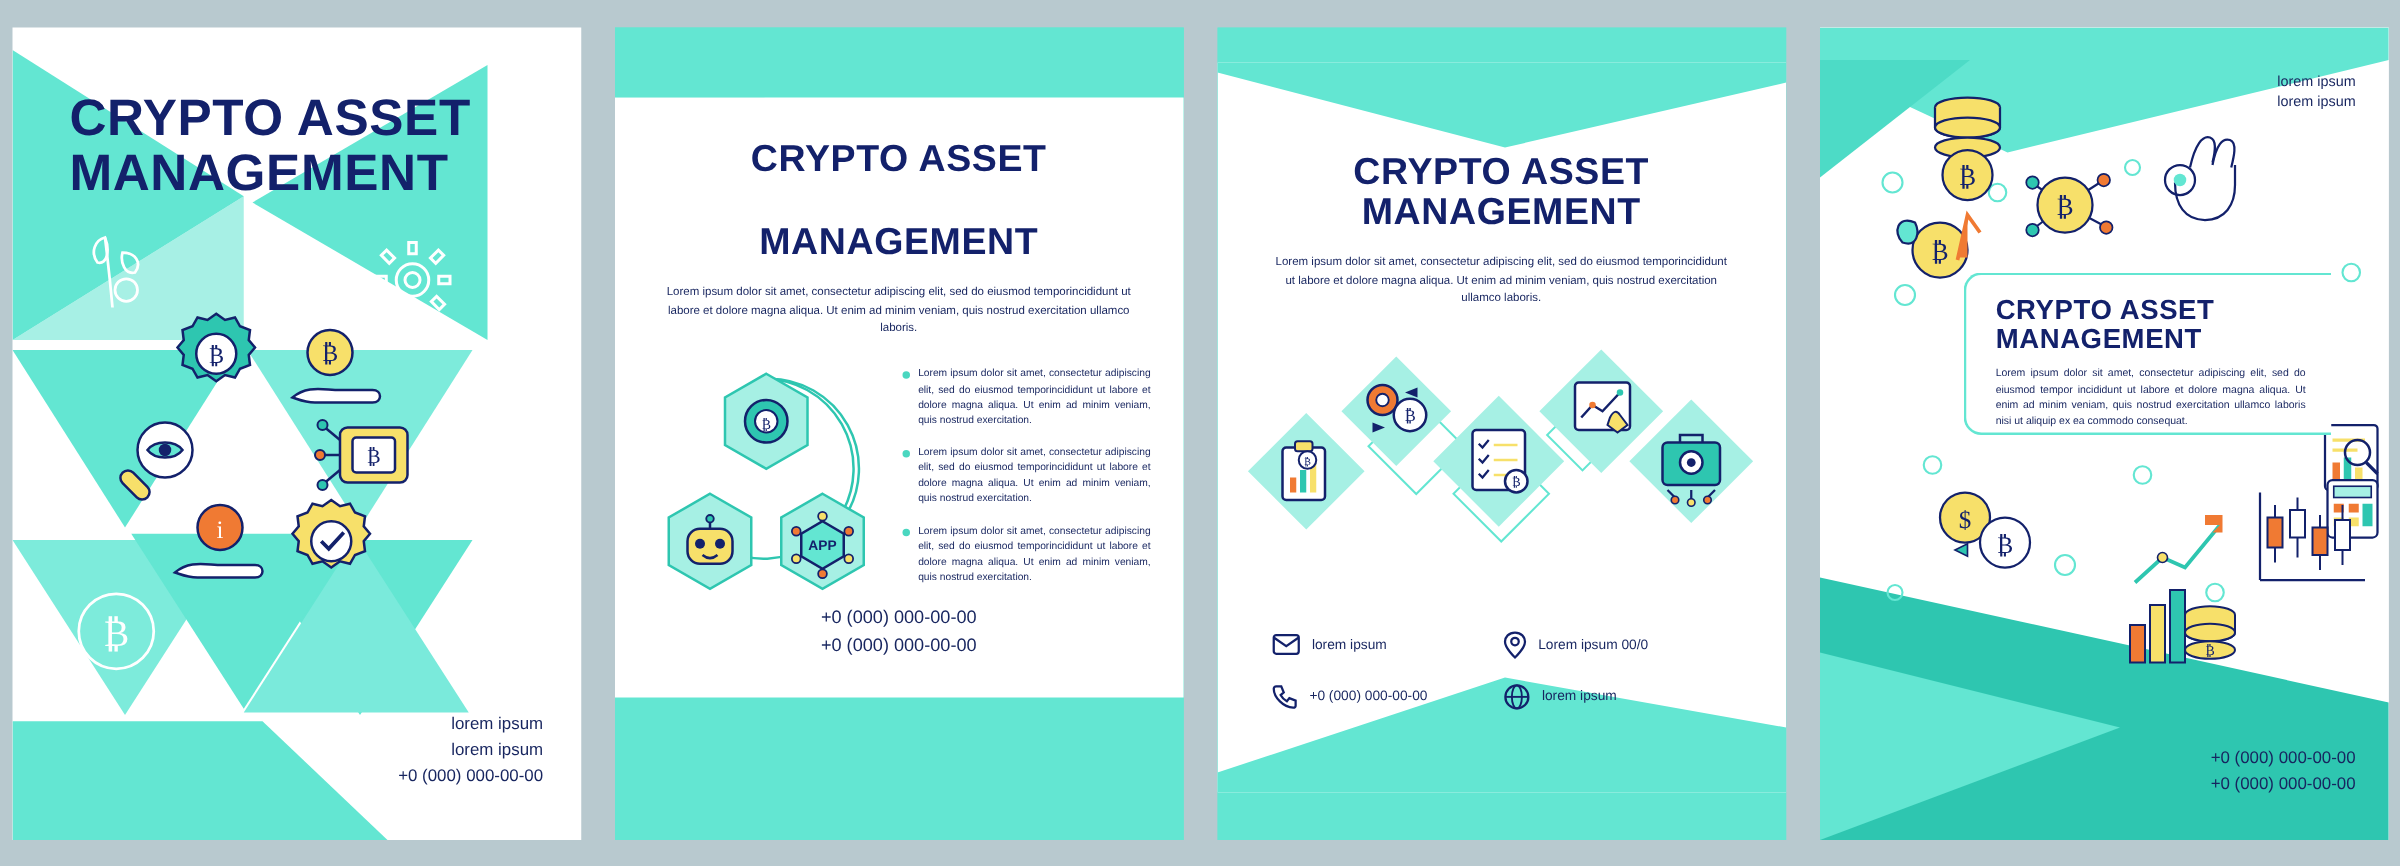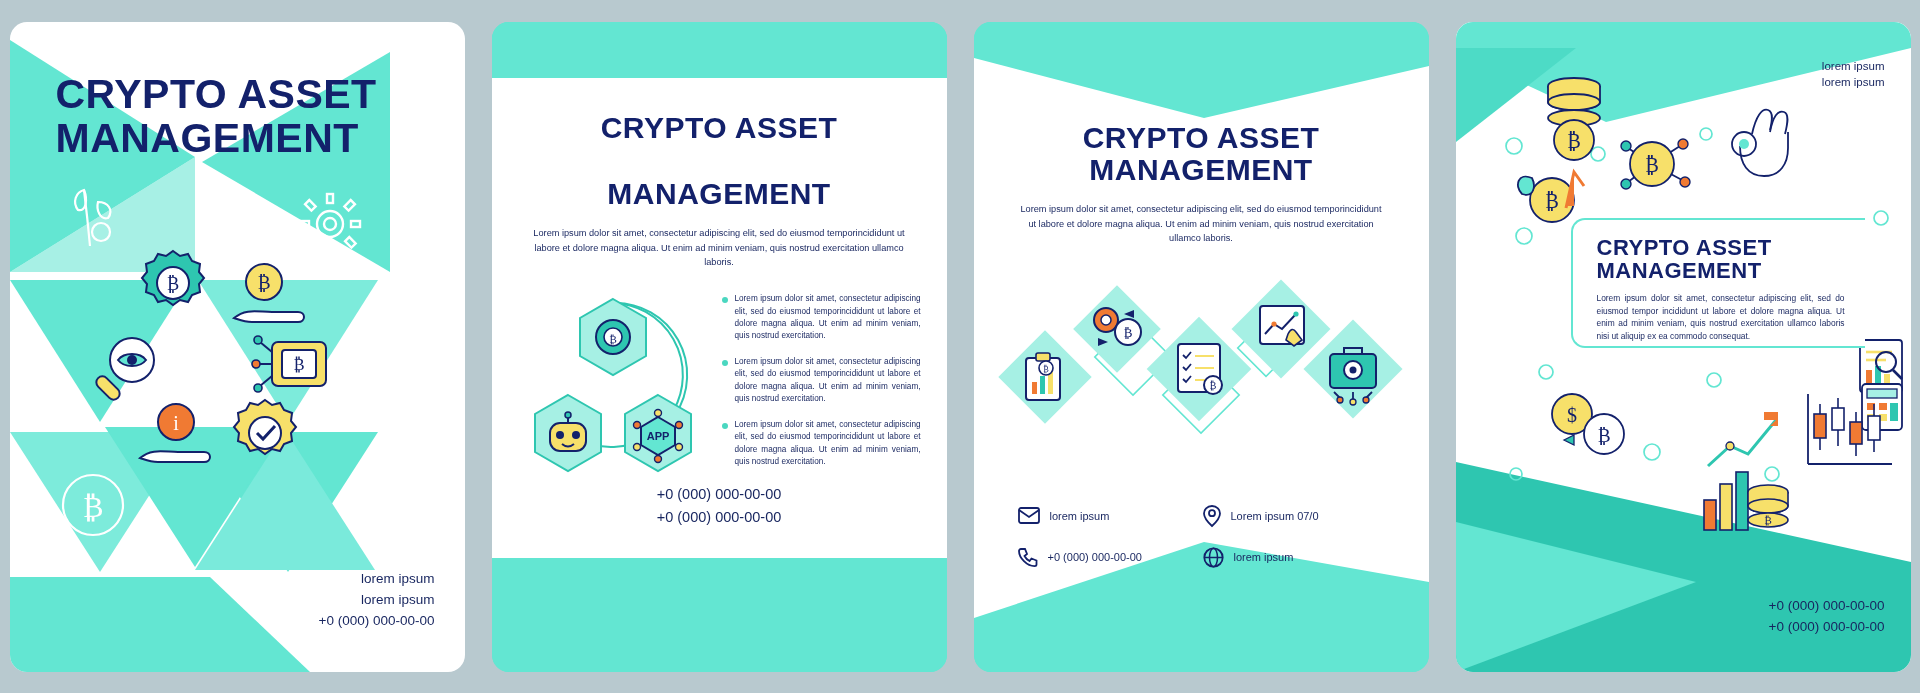--- a/index.html
+++ b/index.html
@@ -17,21 +17,20 @@
     align-items:center;
     justify-content:center;
     gap:27px;
   }
   .page {
     position:relative;
     width:455px; height:650px;
     background:#ffffff;
     overflow:hidden;
     flex:0 0 auto;
-    border-radius:17px;
   }
 
   
   .title {
     font-weight:bold;
     color:#13216b;
     letter-spacing:0.5px;
     line-height:1.08;
   }
 
@@ -398,21 +397,21 @@
           <rect x="1" y="1" width="20" height="15" rx="2" fill="none" stroke="#13216b" stroke-width="1.8"></rect>
           <path d="M1 3 l10 7 10 -7" fill="none" stroke="#13216b" stroke-width="1.8"></path>
         </svg>
         <span class="c-txt">lorem ipsum</span>
       </div>
       <div class="c-item">
         <svg width="18" height="22" viewBox="0 0 18 22">
           <path d="M9 1 C4 1 1 4.6 1 8.4 C1 13.5 9 21 9 21 C9 21 17 13.5 17 8.4 C17 4.6 14 1 9 1 Z" fill="none" stroke="#13216b" stroke-width="1.8"></path>
           <circle cx="9" cy="8.2" r="3" fill="none" stroke="#13216b" stroke-width="1.8"></circle>
         </svg>
-        <span class="c-txt">Lorem ipsum 07/0</span>
+        <span class="c-txt">Lorem ipsum 00/0</span>
       </div>
       <div class="c-item">
         <svg width="20" height="20" viewBox="0 0 20 20">
           <path d="M3 2 h4 l2 5 -2.5 2 a12 12 0 0 0 5 5 l2-2.5 5 2 v4 c0 1 -1 1.6 -2 1.6 C9 19 1 11 1 4 C1 3 1.8 2 3 2 Z" fill="none" stroke="#13216b" stroke-width="1.8"></path>
         </svg>
         <span class="c-txt">+0 (000) 000-00-00</span>
       </div>
       <div class="c-item">
         <svg width="21" height="21" viewBox="0 0 21 21">
           <circle cx="10.5" cy="10.5" r="9.2" fill="none" stroke="#13216b" stroke-width="1.8"></circle>

